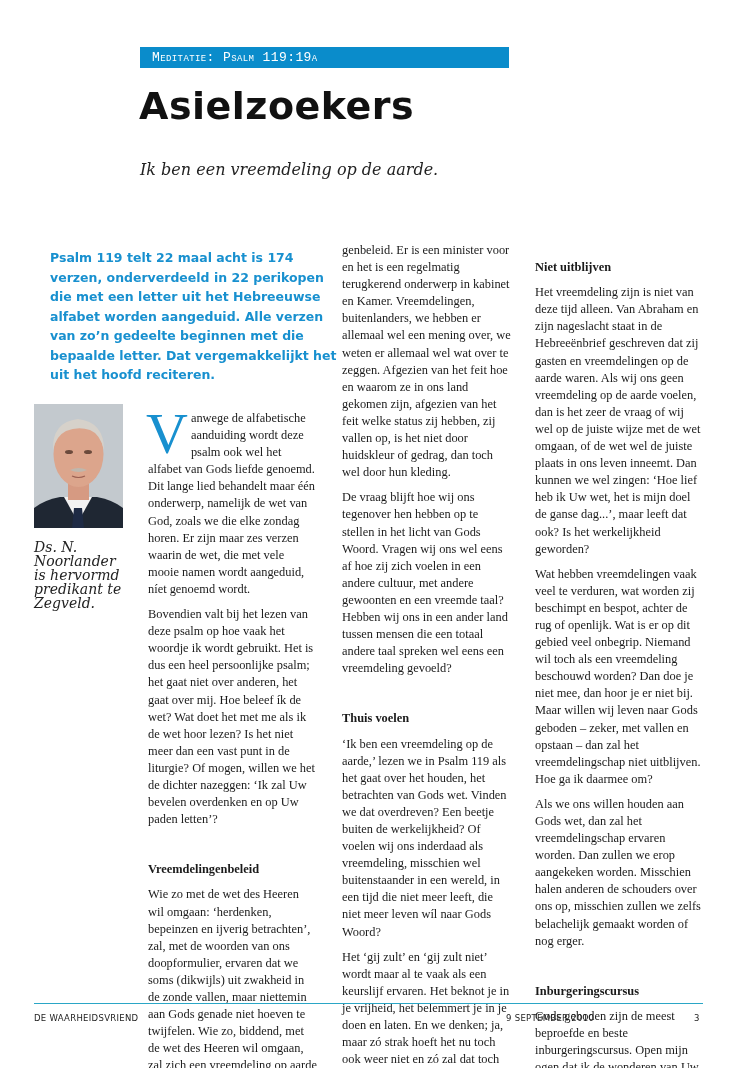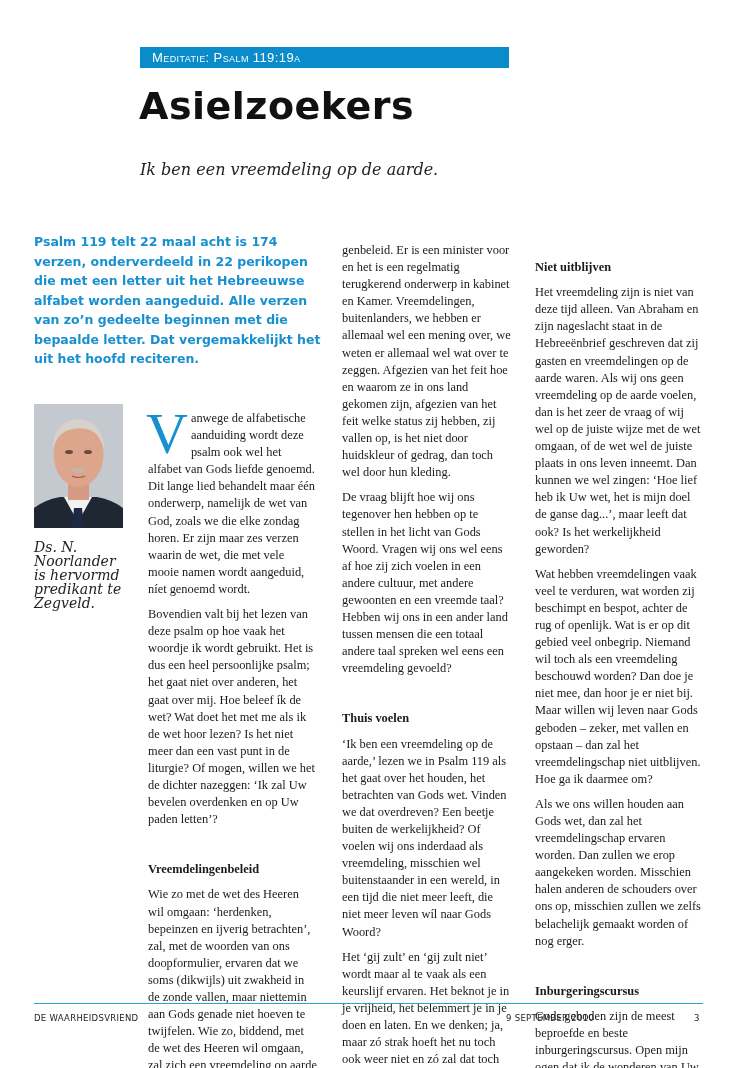--- a/index.html
+++ b/index.html
@@ -1,35 +1,35 @@
 <!DOCTYPE html>
 <html><head>
   <meta charset="utf-8">
   <style>
     html, body { margin: 0; padding: 0; background: #ffffff; }
     body { width: 738px; height: 1068px; position: relative; overflow: hidden; color: #1a1a1a; }
     .kicker {
       position: absolute; left: 140px; top: 47px; width: 369px; height: 21px;
       background: #0a8ccb; color: #ffffff;
-      font-family: Liberation Sans, sans-serif; font-size: 13px; line-height: 21px;
+      font-family: Liberation Mono, monospace; font-size: 13px; line-height: 21px;
       padding-left: 12px; box-sizing: border-box; font-variant: small-caps; letter-spacing: 0.4px;
     }
     .title {
       position: absolute; left: 139px; top: 82px;
       font-family: "DejaVu Sans", sans-serif; font-weight: bold; font-size: 38px; line-height: 48px;
       color: #111; letter-spacing: 0.5px; margin: 0;
     }
     .subtitle {
       position: absolute; left: 140px; top: 158px;
       font-family: "DejaVu Serif", serif; font-style: italic; font-size: 16px; line-height: 24px; color: #222;
     }
     .intro {
       position: absolute; left: 34px; top: 232px; width: 290px;
       font-family: "DejaVu Sans", sans-serif; font-weight: bold; font-size: 12.5px; line-height: 19.5px;
-      color: #1890cf; margin: 0;
+      color: #1890cf; margin: 16px;
     }
     .photo {
       position: absolute; left: 34px; top: 404px; width: 89px; height: 124px; overflow: hidden;
       background: linear-gradient(180deg, #c7cdd2 0%, #b8bfc5 100%);
     }
     .caption {
       position: absolute; left: 34px; top: 540px; width: 95px;
       font-family: "DejaVu Serif", serif; font-style: italic; font-size: 14px; line-height: 14px; color: #222; margin: 0;
     }
     .col {

